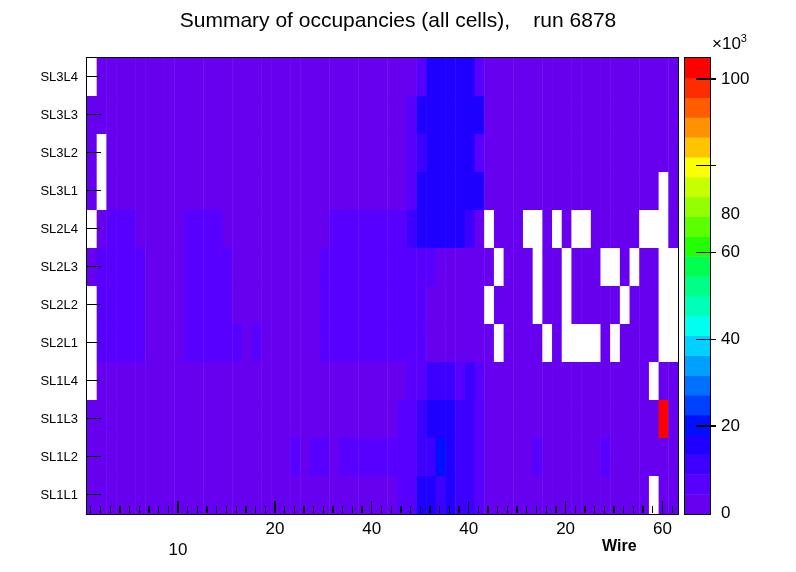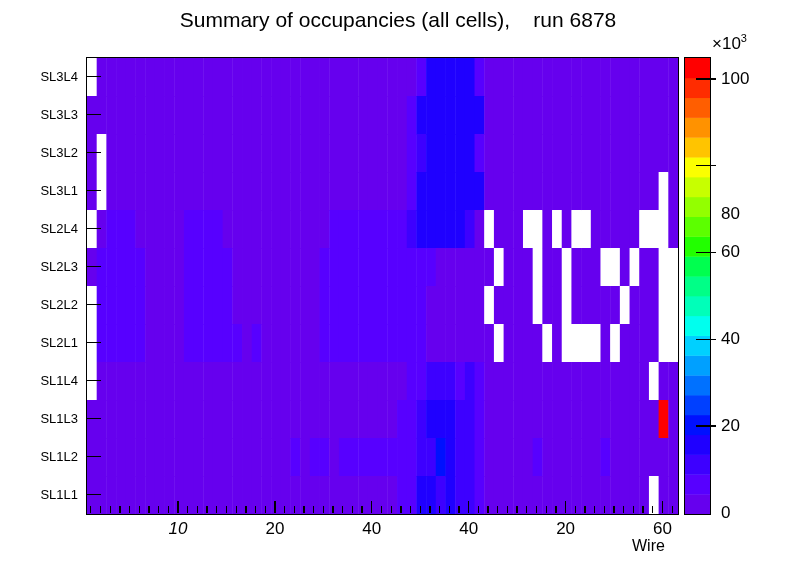--- a/index.html
+++ b/index.html
@@ -930,27 +930,27 @@
       <div style="position:absolute;left:584.3px;top:506px;width:1.4px;height:7px;background:#000;"></div>
       <div style="position:absolute;left:593.9px;top:506px;width:1.4px;height:7px;background:#000;"></div>
       <div style="position:absolute;left:603.6px;top:506px;width:1.4px;height:7px;background:#000;"></div>
       <div style="position:absolute;left:613.3px;top:506px;width:1.4px;height:7px;background:#000;"></div>
       <div style="position:absolute;left:623.0px;top:506px;width:1.4px;height:7px;background:#000;"></div>
       <div style="position:absolute;left:632.7px;top:506px;width:1.4px;height:7px;background:#000;"></div>
       <div style="position:absolute;left:642.4px;top:506px;width:1.4px;height:7px;background:#000;"></div>
       <div style="position:absolute;left:652.1px;top:506px;width:1.4px;height:7px;background:#000;"></div>
       <div style="position:absolute;left:661.8px;top:501px;width:1.4px;height:12px;background:#000;"></div>
       <div style="position:absolute;left:671.5px;top:506px;width:1.4px;height:7px;background:#000;"></div>
-      <div class="x-tick-label" style="left:178.0px;top:519px;font-style:italic;">10</div>
+      <div class="x-tick-label" style="left:178.0px;top:540px;">10</div>
       <div class="x-tick-label" style="left:274.9px;top:519px;">20</div>
       <div class="x-tick-label" style="left:371.8px;top:519px;">40</div>
       <div class="x-tick-label" style="left:468.7px;top:519px;">40</div>
       <div class="x-tick-label" style="left:565.6px;top:519px;">20</div>
       <div class="x-tick-label" style="left:662.5px;top:519px;">60</div>
-    <div id="x-axis-title" style="left:632px; top:537px;">Wire</div>
+    <div id="x-axis-title" style="left:602px; top:537px;font-weight:bold;">Wire</div>
   </div>
 
   <div id="palette">
     <svg id="palette-svg" width="25" height="456">
         <rect x="0" y="436.174" width="25" height="20.226" fill="#6600ee"></rect>
         <rect x="0" y="416.348" width="25" height="20.226" fill="#5700ff"></rect>
         <rect x="0" y="396.522" width="25" height="20.226" fill="#3d00ff"></rect>
         <rect x="0" y="376.696" width="25" height="20.226" fill="#1f00ff"></rect>
         <rect x="0" y="356.870" width="25" height="20.226" fill="#0010ff"></rect>
         <rect x="0" y="337.043" width="25" height="20.226" fill="#0040ff"></rect>

